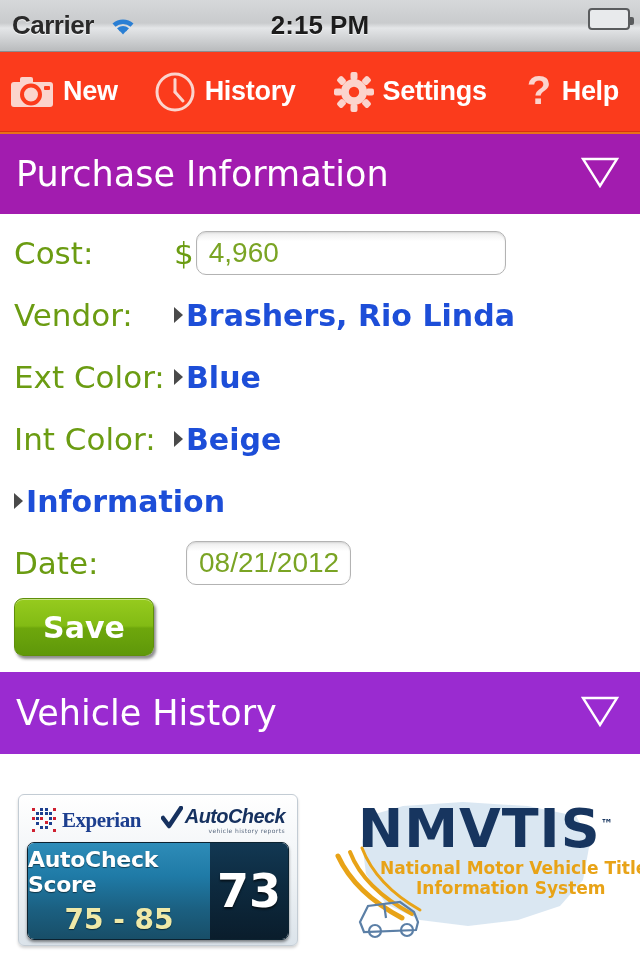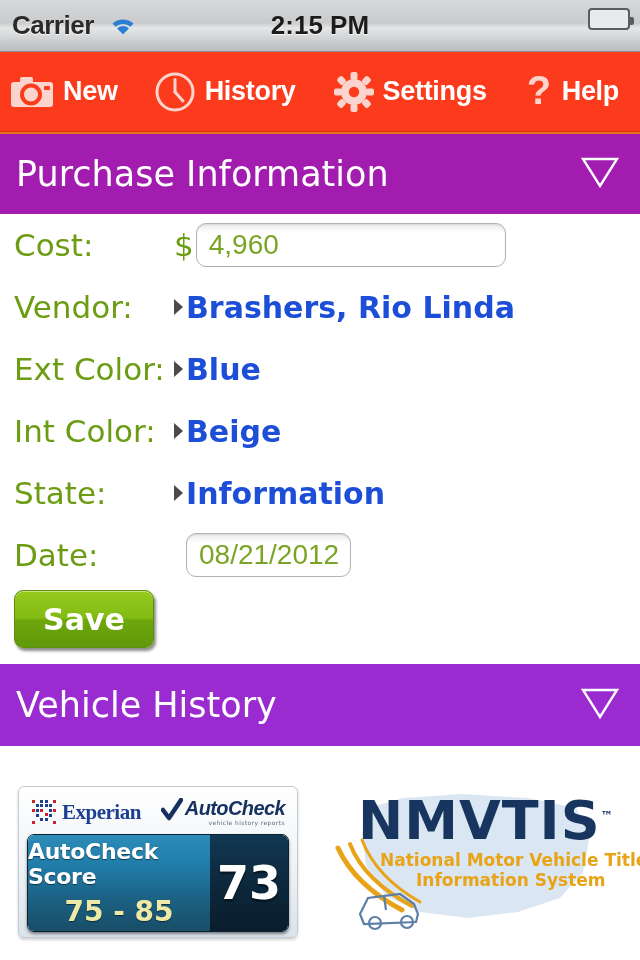--- a/index.html
+++ b/index.html
@@ -75,21 +75,21 @@
     padding:0 20px 0 16px; cursor:pointer;
   }
   .sh-green { background:#a21caf; border-top:2px solid #e8711a; }
   .sh-purple{ background:#9a2bd0; }
   .sh-title {
     color:#ffffff; font-size:35px; font-weight:normal;
     letter-spacing:0px; font-family:"DejaVu Sans", sans-serif;
   }
 
   
-  .form { background:#fff; }
+  .form { padding-top:8px; background:#fff; }
   .row { display:flex; align-items:center; height:62px; padding-left:14px; }
   .lbl {
     color:#6b9c12; font-size:31px; width:160px;
     font-family:"DejaVu Sans", sans-serif; font-weight:normal;
   }
   .val-wrap { display:flex; align-items:center; }
   .caret {
     width:0;height:0;
     border-top:8px solid transparent;
     border-bottom:8px solid transparent;
@@ -321,21 +321,20 @@
 
     <div class="row">
       <span class="lbl">Int Color:</span>
       <span class="val-wrap">
         <span class="caret"></span>
         <span class="val-link">Beige</span>
       </span>
     </div>
 
     <div class="row">
-      <span class="lbl">State:</span>
       <span class="val-wrap">
         <span class="caret"></span>
         <span class="val-link">Information</span>
       </span>
     </div>
 
     <div class="row row-date">
       <span class="lbl">Date:</span>
       <input class="txtfield date-offset" id="date-input" type="text" value="08/21/2012" style="">
     </div>

